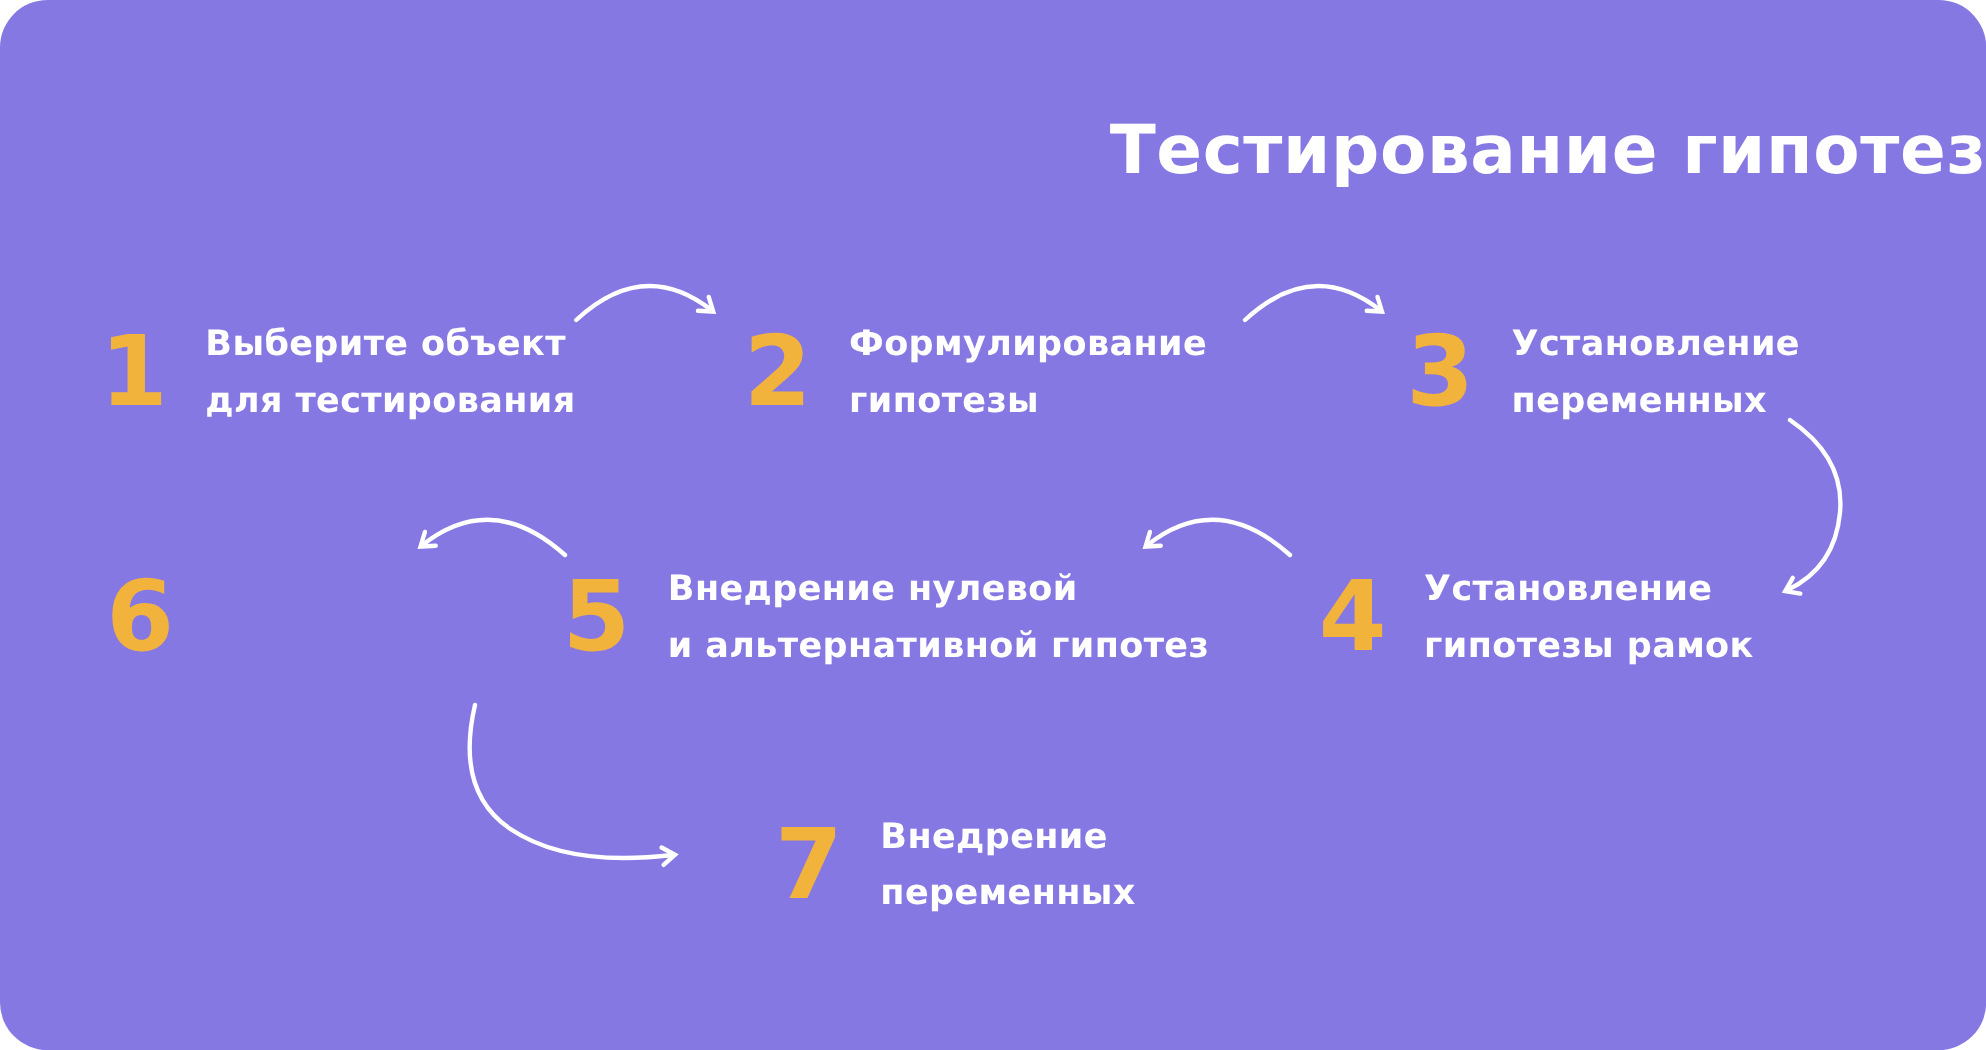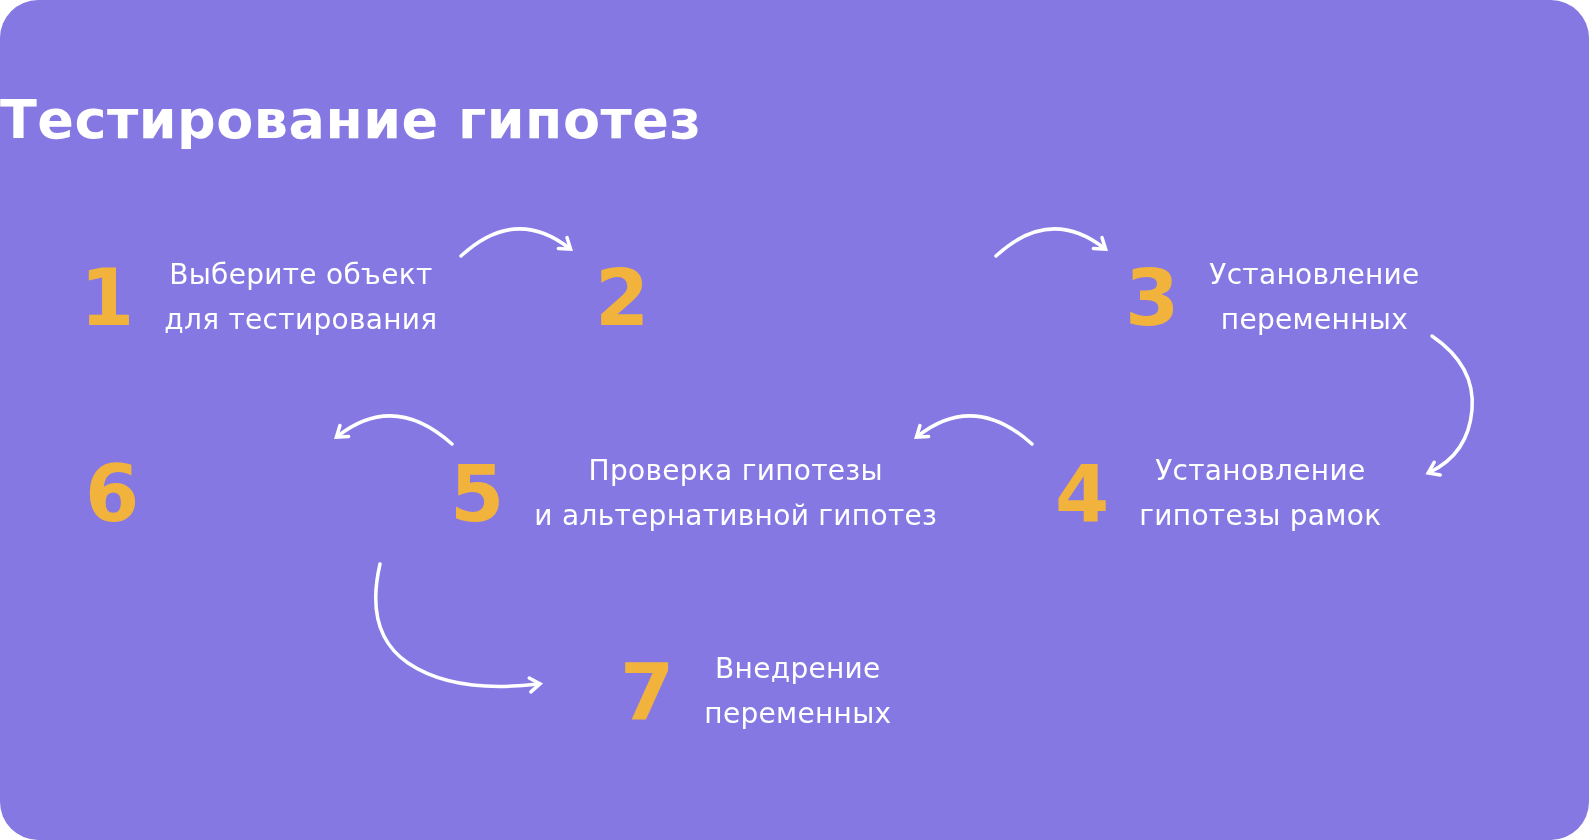--- a/index.html
+++ b/index.html
@@ -14,47 +14,46 @@
     height: 840px;
     background: var(--bg, #8678E3);
     border-radius: 38px;
     overflow: hidden;
   }
   .title {
     position: absolute;
     left: 0;
     top: 88px;
     width: 100%;
-    text-align: left;
+    text-align: right;
     font-size: 54px;
     font-weight: bold;
     color: var(--txt, #ffffff);
     letter-spacing: 0.5px;
   }
   .step {
     position: absolute;
     display: flex;
     align-items: center;
     gap: 30px;
     transform: translateY(-50%);
   }
   .step-number {
     font-size: 78px;
     font-weight: bold;
     line-height: 1;
     color: var(--num, #F2B33C);
   }
   .step-label {
     font-size: 28px;
-    font-weight: normal;
+    font-weight: bold;
     line-height: 1.6;
     color: var(--txt, #ffffff);
     white-space: pre-line;
     letter-spacing: 0.3px;
-    text-align: center;
   }
   .arrow {
     position: absolute;
   }
   .arrow svg path {
     stroke: var(--txt, #ffffff);
     stroke-width: 3.5;
     fill: none;
     stroke-linecap: round;
   }
@@ -82,37 +81,39 @@
   <div class="title">Тестирование гипотез</div>
 
   <div class="step step-1">
     <div class="step-number">1</div>
     <div class="step-label">Выберите объект
 для тестирования</div>
   </div>
 
   <div class="step step-2">
     <div class="step-number">2</div>
+    <div class="step-label">Формулирование
+гипотезы</div>
   </div>
 
   <div class="step step-3">
     <div class="step-number">3</div>
     <div class="step-label">Установление
 переменных</div>
   </div>
 
   <div class="step step-4">
     <div class="step-number">4</div>
     <div class="step-label">Установление
 гипотезы рамок</div>
   </div>
 
   <div class="step step-5">
     <div class="step-number">5</div>
-    <div class="step-label">Проверка гипотезы
+    <div class="step-label">Внедрение нулевой
 и альтернативной гипотез</div>
   </div>
 
   <div class="step step-6">
     <div class="step-number">6</div>
   </div>
 
   <div class="step step-7">
     <div class="step-number">7</div>
     <div class="step-label">Внедрение

